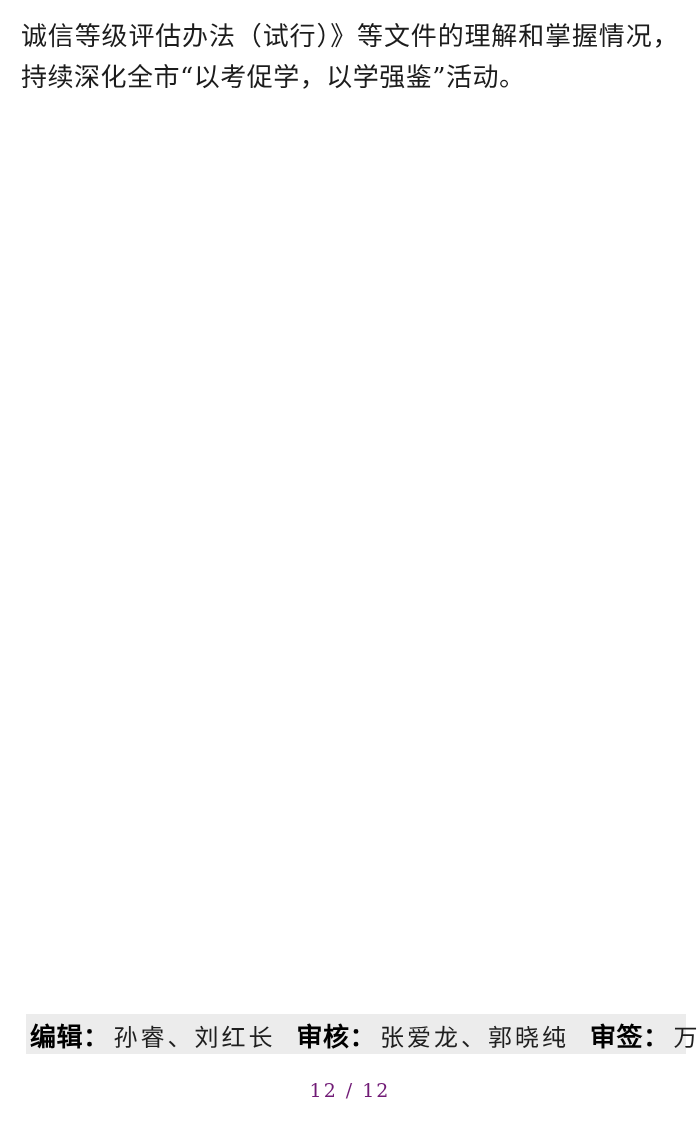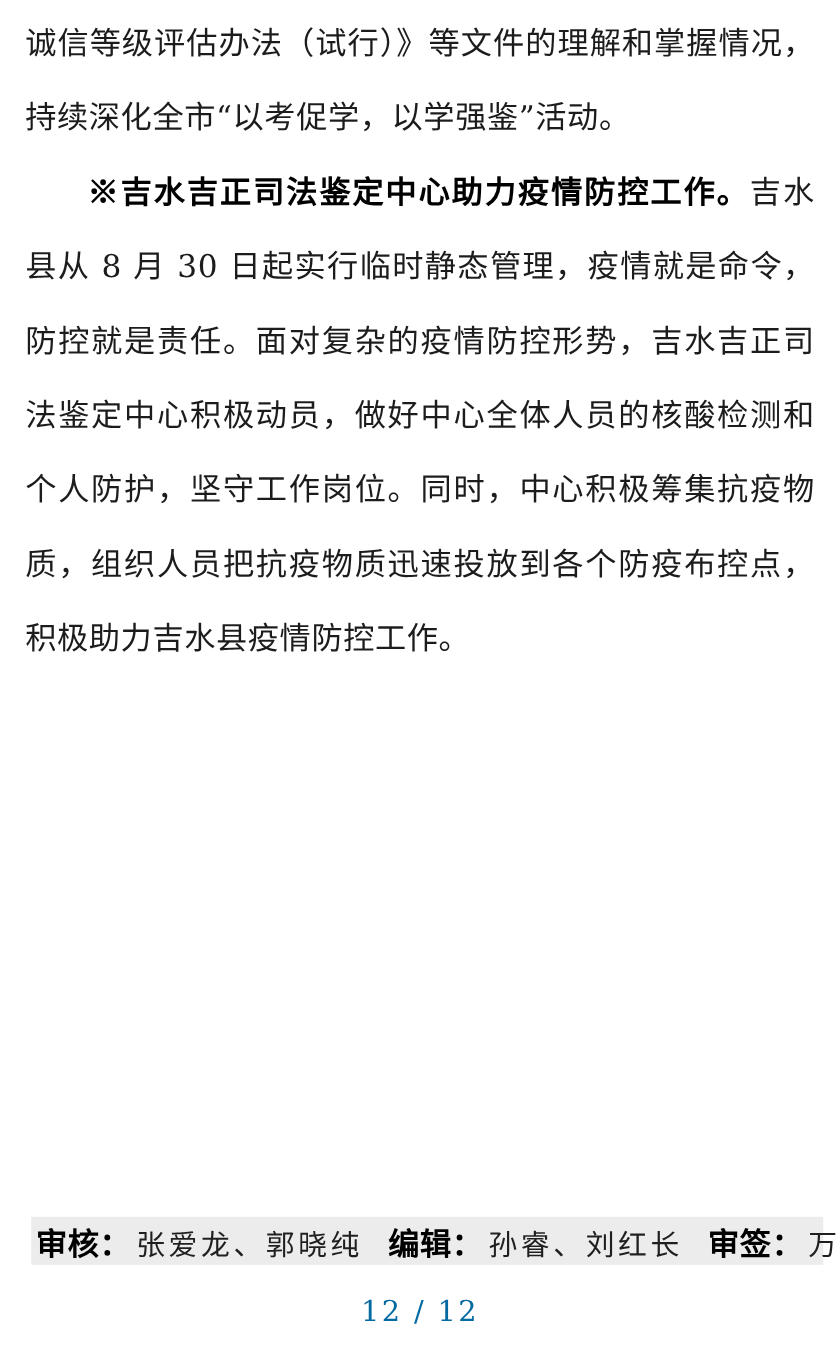--- a/index.html
+++ b/index.html
@@ -12,25 +12,25 @@
     width: 700px;
     height: 1134px;
     margin: 0 auto;
     background: #ffffff;
     overflow: hidden;
     font-family: "DejaVu Serif", "Liberation Serif", serif;
     color: #1c1c1c;
   }
   .content {
     position: absolute;
-    top: 6px;
+    top: 16px;
     left: 21px;
     width: 658px;
     font-size: 26px;
-    line-height: 62px;
+    line-height: 41px;
     text-align: justify;
     letter-spacing: 0.5px;
   }
   .para {
     margin: 0;
     padding: 0;
     text-indent: 2em;
   }
   .para.no-indent {
     text-indent: 0;
@@ -74,48 +74,47 @@
     color: #1f1f1f;
     margin-left: 4px;
     letter-spacing: 3px;
   }
   .page-number {
     position: absolute;
     top: 1079px;
     left: 0;
     width: 100%;
     text-align: center;
-    font-size: 24px;
+    font-size: 19px;
     letter-spacing: 2px;
-    color: #0369a1;
+    color: #701a75;
     font-family: "DejaVu Serif", "Liberation Serif", serif;
   }
 </style>
 </head>
 <body>
 
 <div class="page">
 
   <div class="content">
 
     <p class="para no-indent"><span class="run">诚信等级评估办法（试行）》等文件的理解和掌握情况，持续深化全市“以考促学，以学强鉴”活动。</span></p>
 
 
-    <p class="para"><span class="run bold">※吉水吉正司法鉴定中心助力疫情防控工作。</span><span class="run">吉水县从 8 月 30 日起实行临时静态管理，疫情就是命令，防控就是责任。面对复杂的疫情防控形势，吉水吉正司法鉴定中心积极动员，做好中心全体人员的核酸检测和个人防护，坚守工作岗位。同时，中心积极筹集抗疫物质，组织人员把抗疫物质迅速投放到各个防疫布控点，积极助力吉水县疫情防控工作。</span></p>
 
   </div>
 
   <div class="footer-bar">
     <span class="fgroup">
+        <span class="flabel">编辑：</span>
+        <span class="fnames">孙睿、刘红长</span>
+      </span>
+    <span class="fgroup">
         <span class="flabel">审核：</span>
         <span class="fnames">张爱龙、郭晓纯</span>
-      </span>
-    <span class="fgroup">
-        <span class="flabel">编辑：</span>
-        <span class="fnames">孙睿、刘红长</span>
       </span>
     <span class="fgroup">
         <span class="flabel">审签：</span>
         <span class="fnames">万筱泓</span>
       </span>
   </div>
 
   <div class="page-number">12 / 12</div>
 
 </div>

